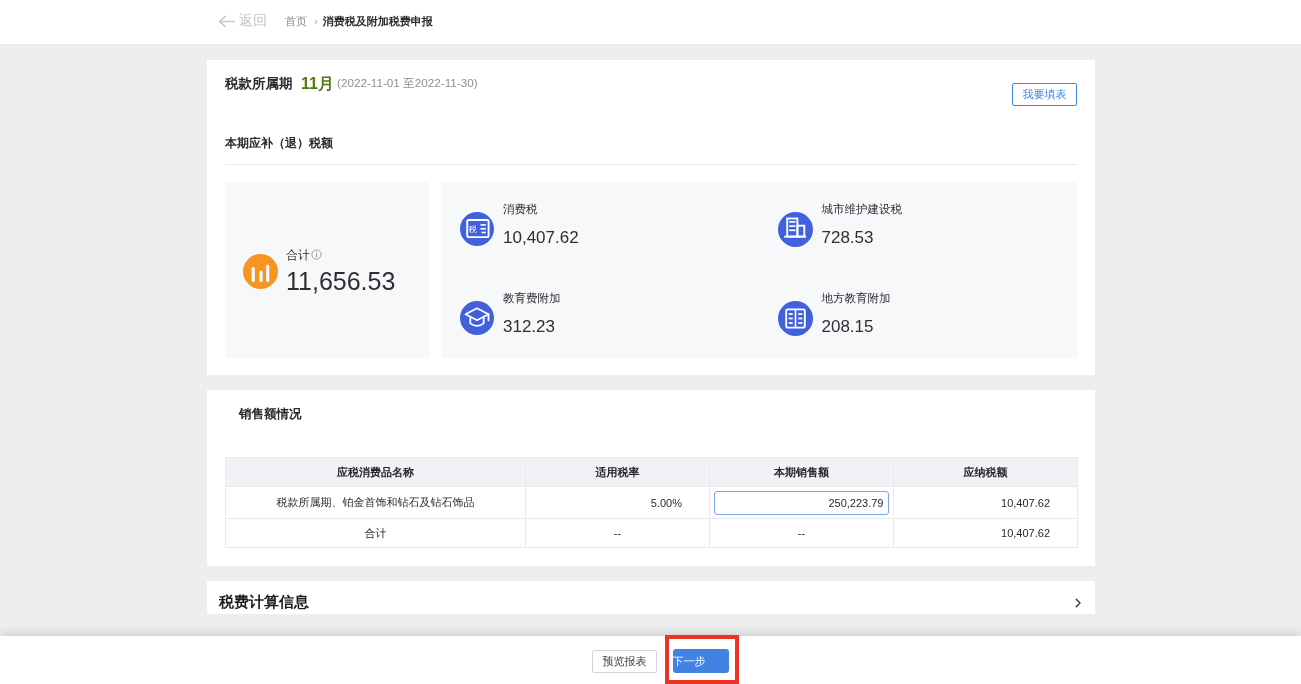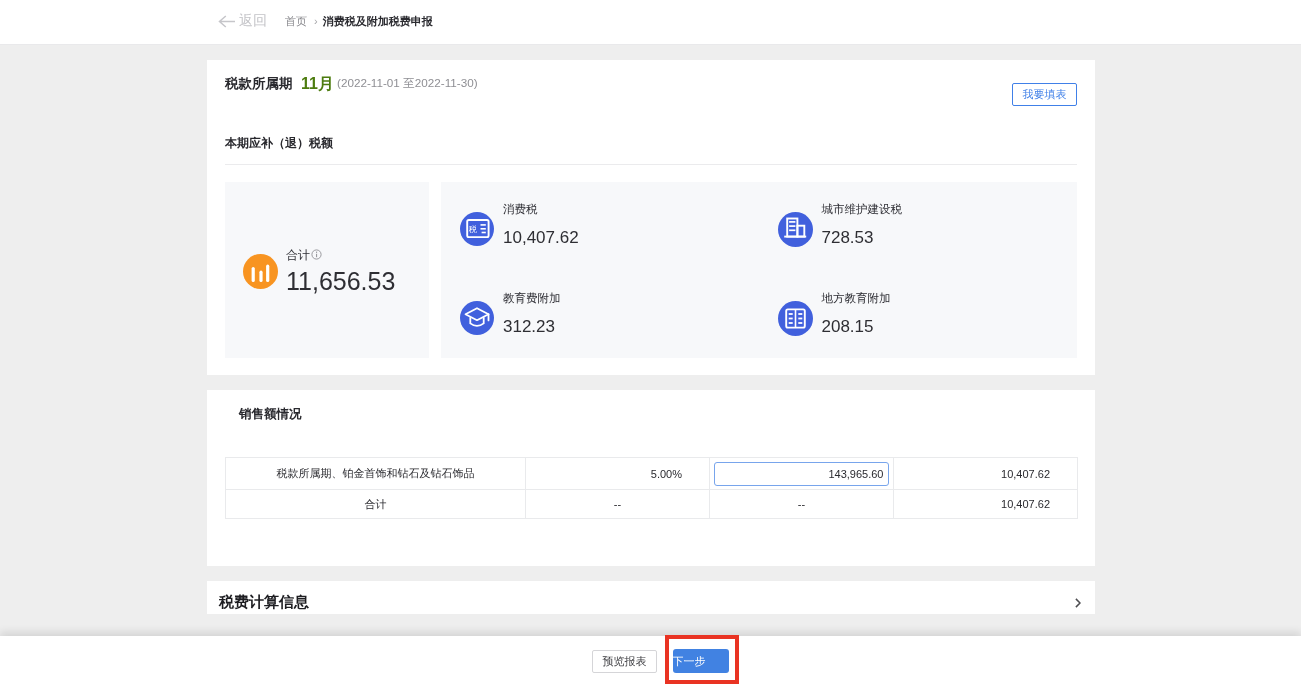--- a/index.html
+++ b/index.html
@@ -150,26 +150,32 @@
 <div class="card" id="card3">
   <div class="title">销售额情况</div>
   <table>
     <colgroup>
         <col style="width:300px">
         <col style="width:184px">
         <col style="width:184px">
         <col style="width:184px">
       </colgroup>
     <tbody>
+        <tr>
+      <th>应税消费品名称</th>
+          <th>适用税率</th>
+          <th>本期销售额</th>
+          <th>应纳税额</th>
+    </tr>
     <tr>
       <td class="ctr">税款所属期、铂金首饰和钻石及钻石饰品</td>
       <td class="rgt">5.00%</td>
       <td>
             <div id="inpwrap">
-              <div id="inp">143,965.60</div>
+              <div id="inp">250,223.79</div>
             </div>
           </td>
       <td class="rgt">10,407.62</td>
     </tr>
     <tr class="r2">
       <td class="ctr">合计</td>
       <td class="ctr">--</td>
       <td class="ctr">--</td>
       <td class="rgt">10,407.62</td>
     </tr>

